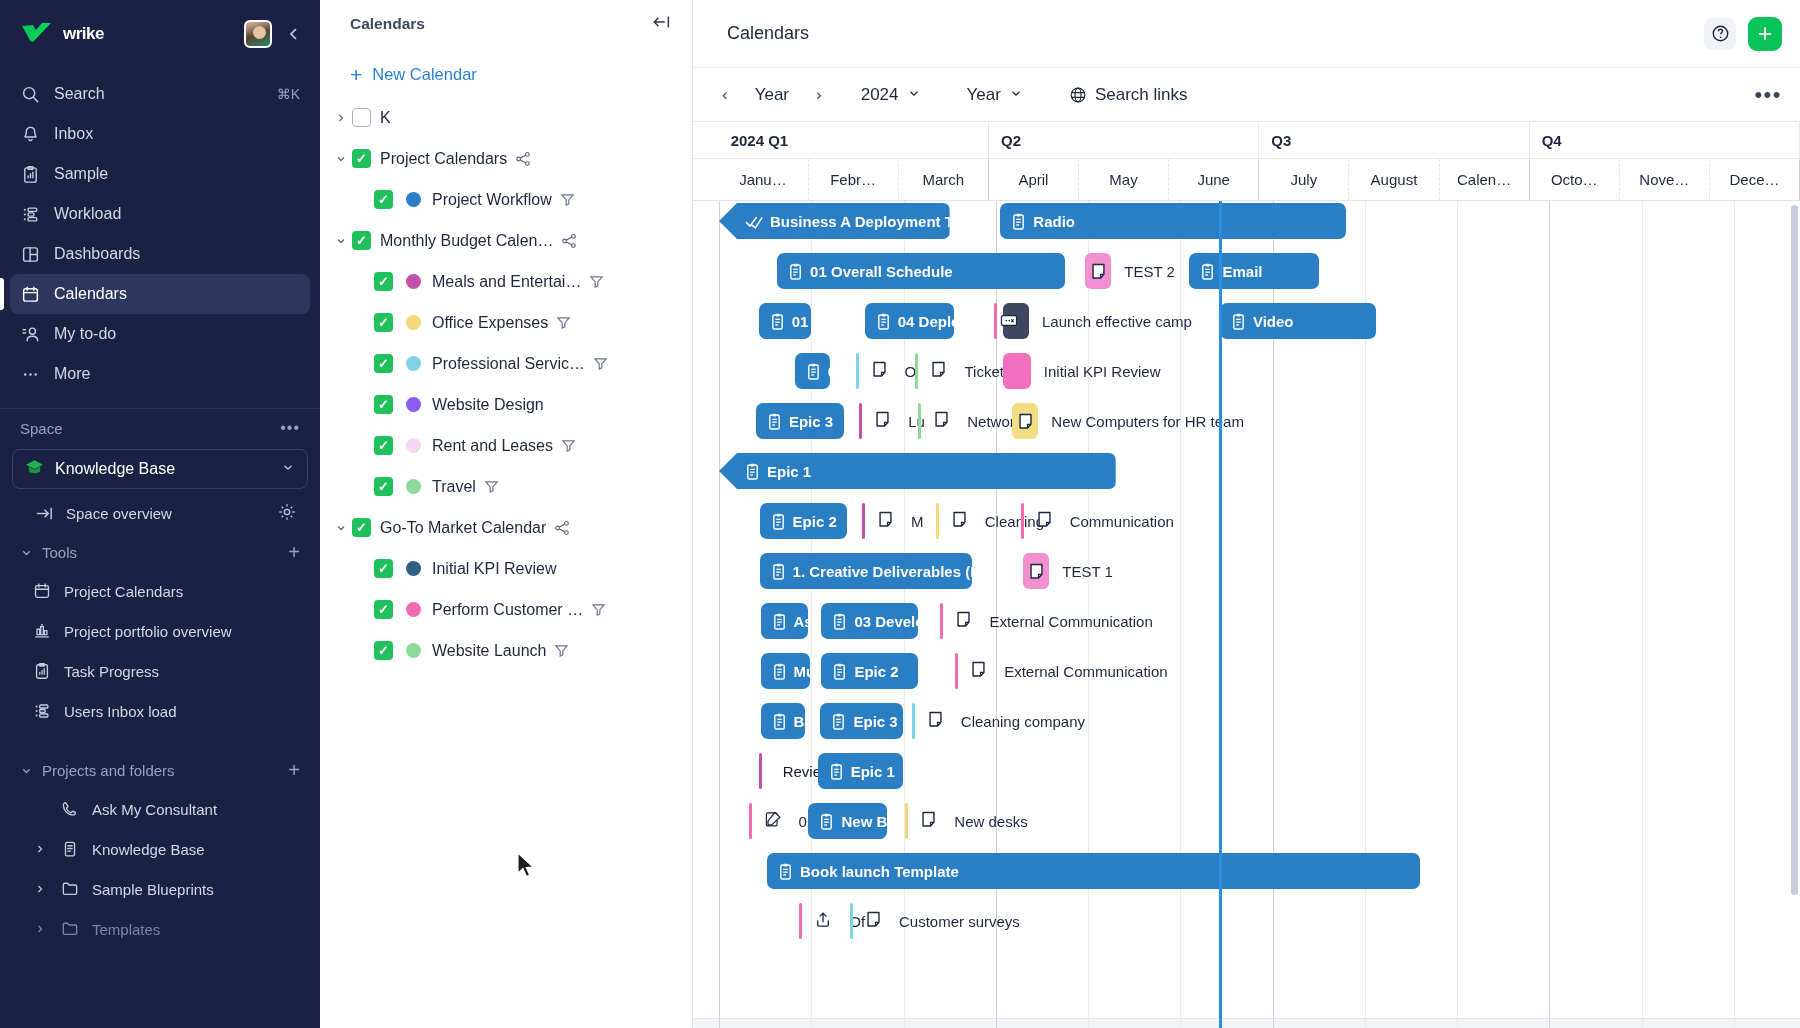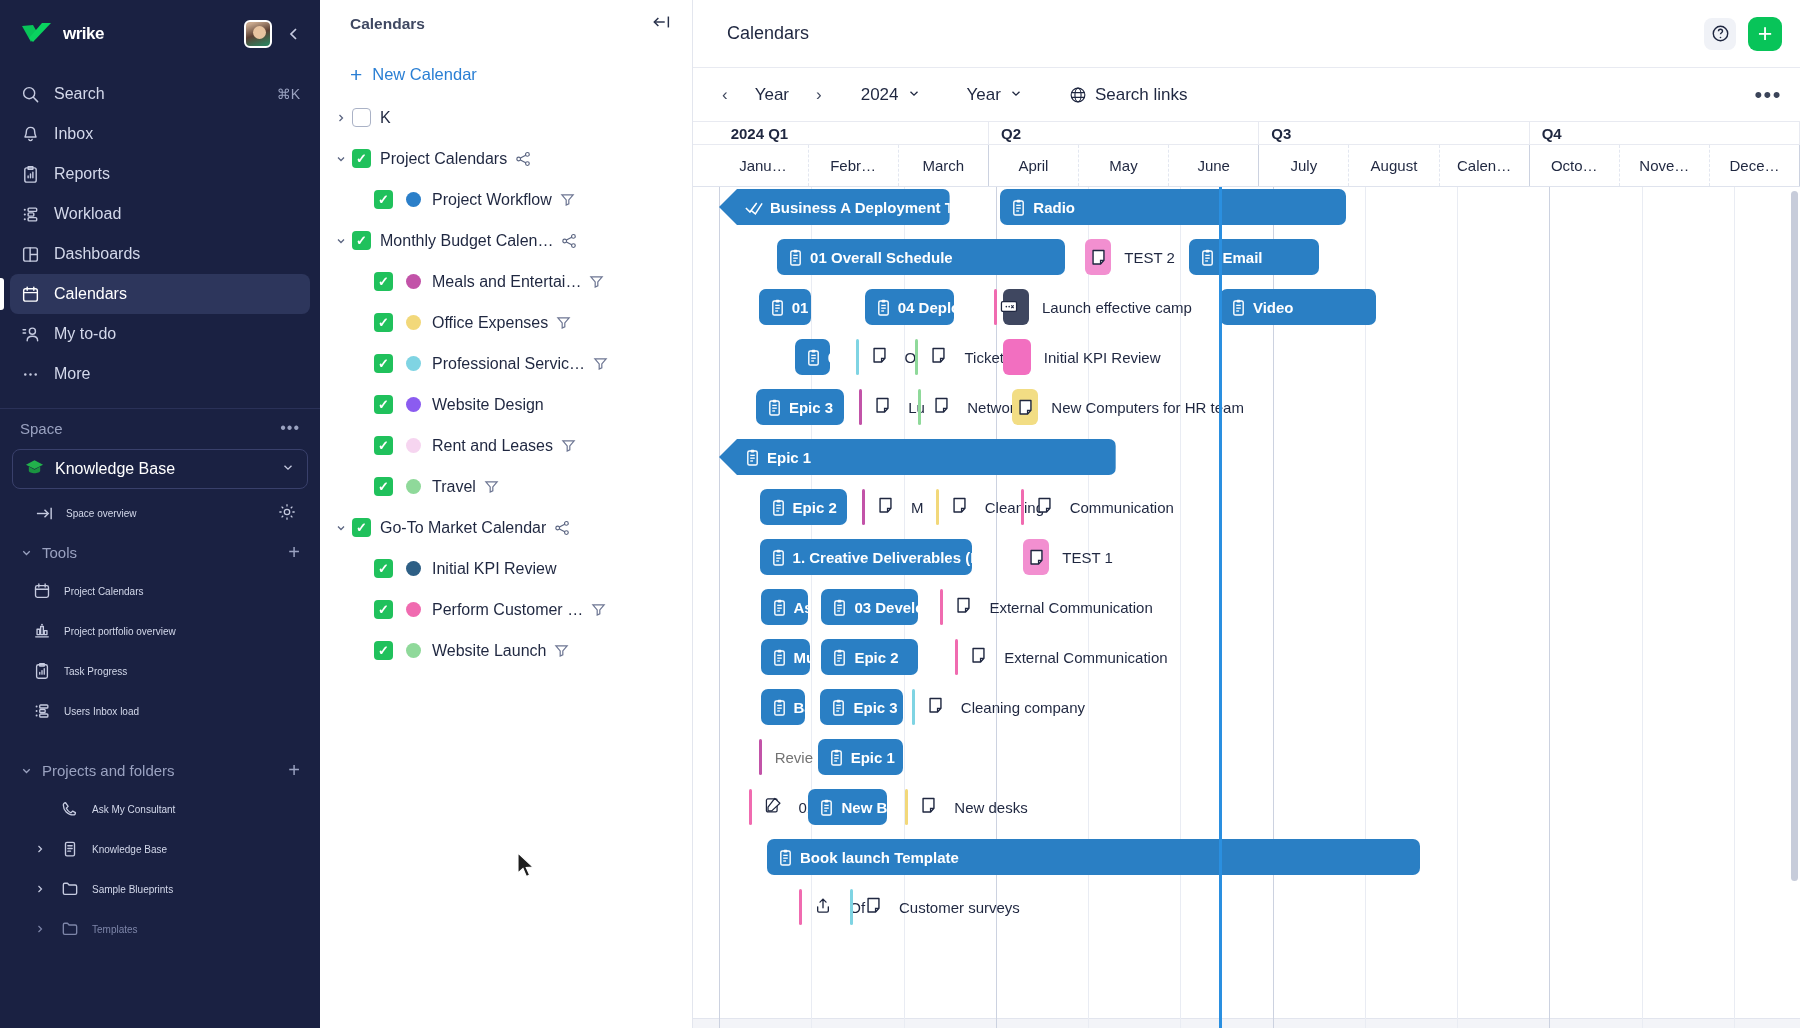--- a/index.html
+++ b/index.html
@@ -65,21 +65,21 @@
 
   .space-pill {
     margin: 2px 12px 4px 12px; height: 40px; border:1px solid #39406b; border-radius:8px;
     display:flex; align-items:center; gap:11px; padding: 0 12px; color:#fff; font-size:16px;
     cursor:pointer;
   }
   .space-pill .chev { margin-left:auto; }
 
   .sub-item {
     display:flex; align-items:center; gap:12px; height:40px;
-    padding: 0 14px 0 24px; font-size:10px; color:#d3d8ea; cursor:pointer; border-radius:8px;
+    padding: 0 14px 0 24px; font-size:15px; color:#d3d8ea; cursor:pointer; border-radius:8px;
     margin: 0 10px;
   }
   .sub-item .ico { width:20px; height:20px; display:flex; align-items:center; justify-content:center; flex:0 0 20px;}
   .sub-item .gear { margin-left:auto; }
   .sub-item.dim { color:#7d85a8; }
   .sub-item .twisty { width:14px; flex:0 0 14px; display:flex; align-items:center; color:#9aa2c0;}
   .tools-list .sub-item { padding-left: 48px; }
   .tools-list .sub-item .ico { margin-left:-26px; }
   .proj-list .sub-item { padding-left: 24px; }
 
@@ -137,21 +137,21 @@
   }
   .tb-nav { display:flex; align-items:center; gap:14px; }
   .tb-arrow { color:#40495f; cursor:pointer; font-size:17px; padding: 2px 3px; }
   .tb-btn { display:flex; align-items:center; gap:8px; cursor:pointer; padding: 5px 10px; border-radius:6px; }
   .tb-sep { width:26px; }
   .globe { width:18px; height:18px; }
   .tb-dots { margin-left:auto; font-size:22px; color:#3b4459; letter-spacing:1.5px; cursor:pointer; }
 
   
   .gantt { flex:1; display:flex; flex-direction:column; min-height:0; position:relative; }
-  .q-row { height: 24px; display:flex; border-top:1px solid #e8eaf1; border-bottom:1px solid #e8eaf1; }
+  .q-row { height: 38px; display:flex; border-top:1px solid #e8eaf1; border-bottom:1px solid #e8eaf1; }
   .q-cell { display:flex; align-items:center; font-size:15px; font-weight:bold; color:#1f2740;
             padding-left:12px; border-right:1px solid #e8eaf1; }
   .m-row { height: 42px; display:flex; border-bottom:1px solid #dfe3ed; }
   .m-cell { display:flex; align-items:center; justify-content:center;
             font-size:15px; color:#1f2740; border-right:1px dashed #e3e7f0; overflow:hidden; white-space:nowrap;}
   .m-cell.q-edge { border-right:1px solid #ccd2e0; }
 
   .grid-area { flex:1; position:relative; overflow:hidden; }
   .vline { position:absolute; top:0; bottom:0; width:1px; background:#e9ecf3; }
   .vline.solid { background:#ccd2e0; }
@@ -225,21 +225,21 @@
           <span>Inbox</span>
         </div>
         <div class="nav-item">
           <span class="ico">
             <svg width="19" height="19" viewBox="0 0 20 20">
               <rect x="4" y="3" width="12" height="15" rx="2" fill="none" stroke="#c6cbe0" stroke-width="1.5" stroke-linecap="round" stroke-linejoin="round"></rect>
               <path d="M7.5 1.8h5v2.6h-5Z" fill="none" stroke="#c6cbe0" stroke-width="1.5" stroke-linecap="round" stroke-linejoin="round"></path>
               <path d="M7.5 13.5v-2M10 13.5v-4M12.5 13.5v-6" fill="none" stroke="#c6cbe0" stroke-width="1.5" stroke-linecap="round" stroke-linejoin="round"></path>
             </svg>
           </span>
-          <span>Reports</span>
+          <span>Sample</span>
         </div>
         <div class="nav-item">
           <span class="ico">
             <svg width="19" height="19" viewBox="0 0 20 20">
               <circle cx="4" cy="5" r="1.1" fill="#c6cbe0"></circle>
               <circle cx="4" cy="10" r="1.1" fill="#c6cbe0"></circle>
               <circle cx="4" cy="15" r="1.1" fill="#c6cbe0"></circle>
               <rect x="7.5" y="3.3" width="9" height="3.4" rx="1" fill="none" stroke="#c6cbe0" stroke-width="1.5" stroke-linecap="round" stroke-linejoin="round"></rect>
               <rect x="7.5" y="8.3" width="6" height="3.4" rx="1" fill="none" stroke="#c6cbe0" stroke-width="1.5" stroke-linecap="round" stroke-linejoin="round"></rect>
               <rect x="7.5" y="13.3" width="9" height="3.4" rx="1" fill="none" stroke="#c6cbe0" stroke-width="1.5" stroke-linecap="round" stroke-linejoin="round"></rect>
@@ -1080,21 +1080,21 @@
           <div class="chip" style="left: 218.802px; top: 502px;">
             <span class="stripe" style="background:#7fd4e3"></span>
             <span class="bico" style="margin-right:5px"><svg width="15" height="17" viewBox="0 0 16 18">
                 <path d="M2.2 1.6h11.6v10.4l-3.6 4H2.2Z" fill="#fff" stroke="#1f2740" stroke-width="1.5" stroke-linejoin="round"></path>
                 <path d="M13.8 12h-3.6v4" fill="none" stroke="#1f2740" stroke-width="1.4"></path>
               </svg></span>
             <span class="txt" style="margin-left:6px;color:#1f2740">Cleaning company</span>
           </div>
           <div class="chip" style="left: 65.6675px; top: 552px;">
             <span class="stripe" style="background:#c253a8"></span>
-            <span class="txt" style="margin-left:0;color:#737373">Revie</span>
+            <span class="txt" style="margin-left:8px;color:#0f172a">Revie</span>
           </div>
           <div class="bar" style="left: 124.707px; top: 552px; width: 85.7925px; background: rgb(42, 127, 196);">
             <span class="bico">
               <svg width="15" height="17" viewBox="0 0 16 18">
                 <rect x="3" y="2" width="10" height="15" rx="1.7" fill="none" stroke="#fff" stroke-width="1.5"></rect>
                 <rect x="6" y="0.6" width="4" height="3" rx="1" fill="#fff"></rect>
                 <rect x="5.6" y="6" width="4.8" height="1.4" fill="#fff"></rect>
                 <rect x="5.6" y="9" width="4.8" height="1.4" fill="#fff"></rect>
                 <rect x="5.6" y="12" width="3" height="1.4" fill="#fff"></rect>
               </svg>

